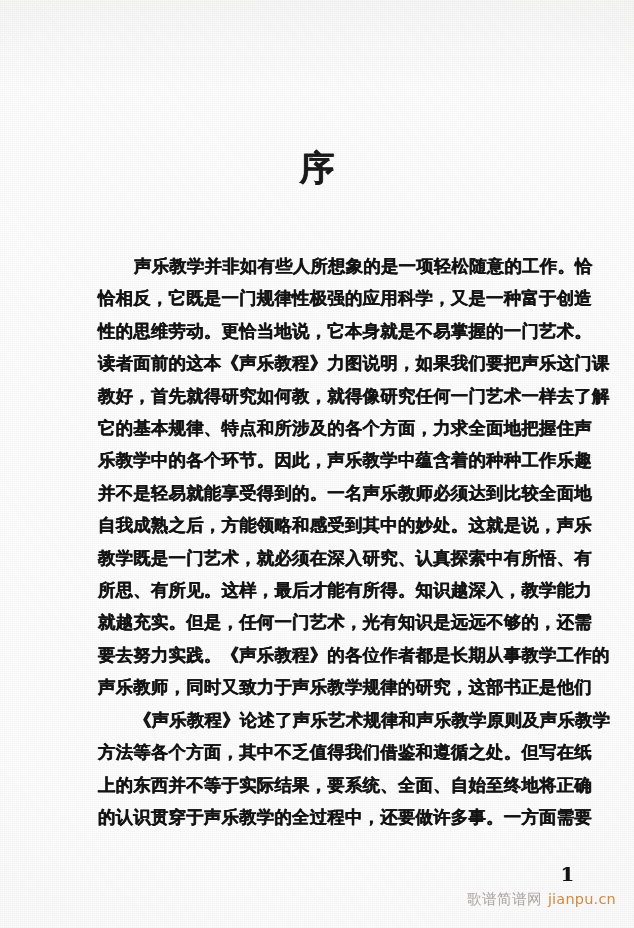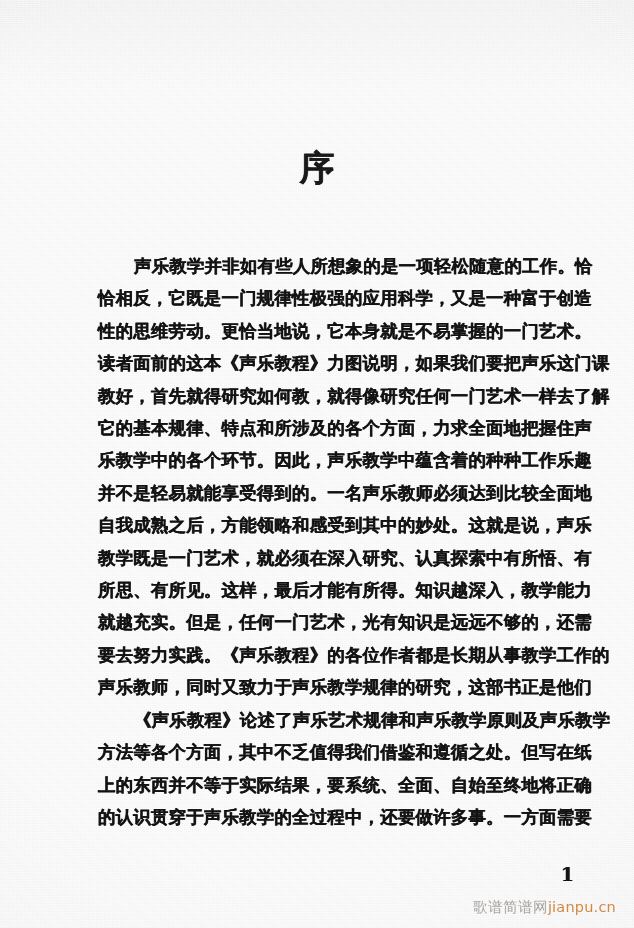--- a/index.html
+++ b/index.html
@@ -111,23 +111,24 @@
     font-size: 19px;
     line-height: 19px;
     color: #141414;
     text-shadow: 0.4px 0 0 rgba(15,15,15,0.5), -0.4px 0 0 rgba(15,15,15,0.4);
   }
 
   
   #watermark {
     position: absolute;
     right: 18px;
-    bottom: 12px;
+    bottom: 20px;
     display: flex;
     align-items: baseline;
+    gap: 6px;
     opacity: 0.95;
     margin-left: 28px;
   }
   #watermark-cn {
     font-family: "DejaVu Serif", "Liberation Serif", serif;
     font-size: 14.5px;
     line-height: 18px;
     color: #a8a39e;
     letter-spacing: 0.5px;
   }

